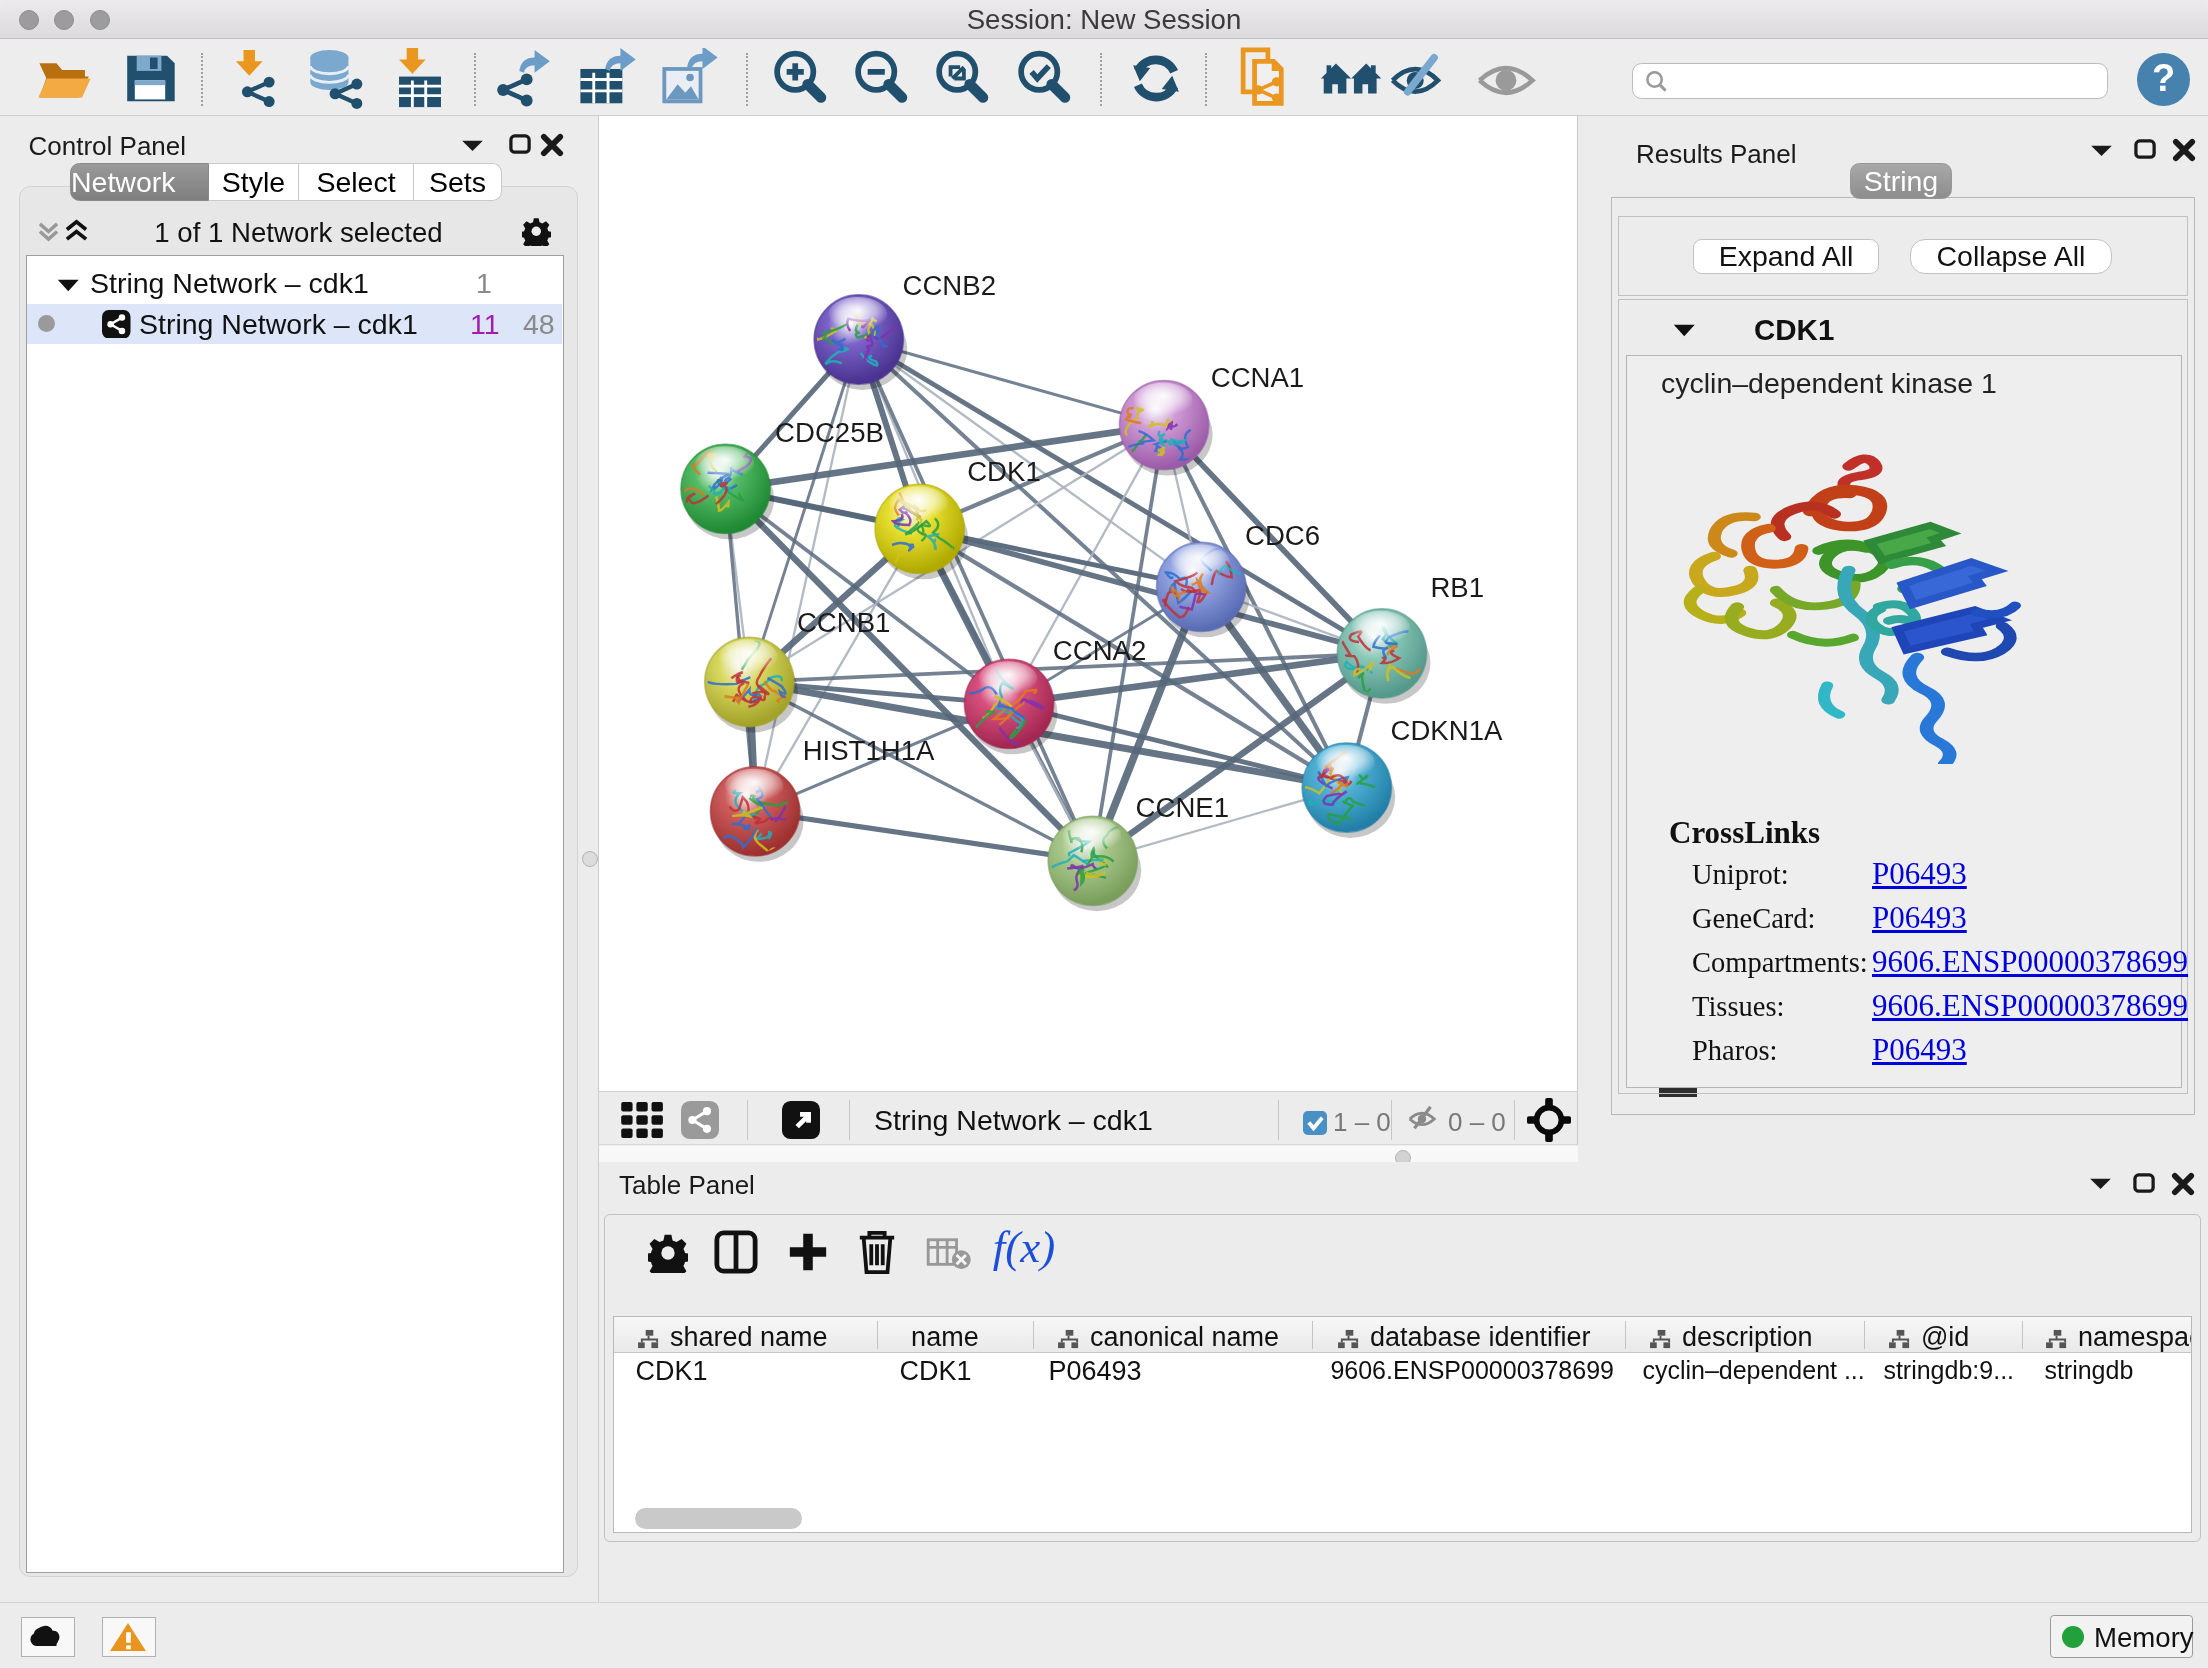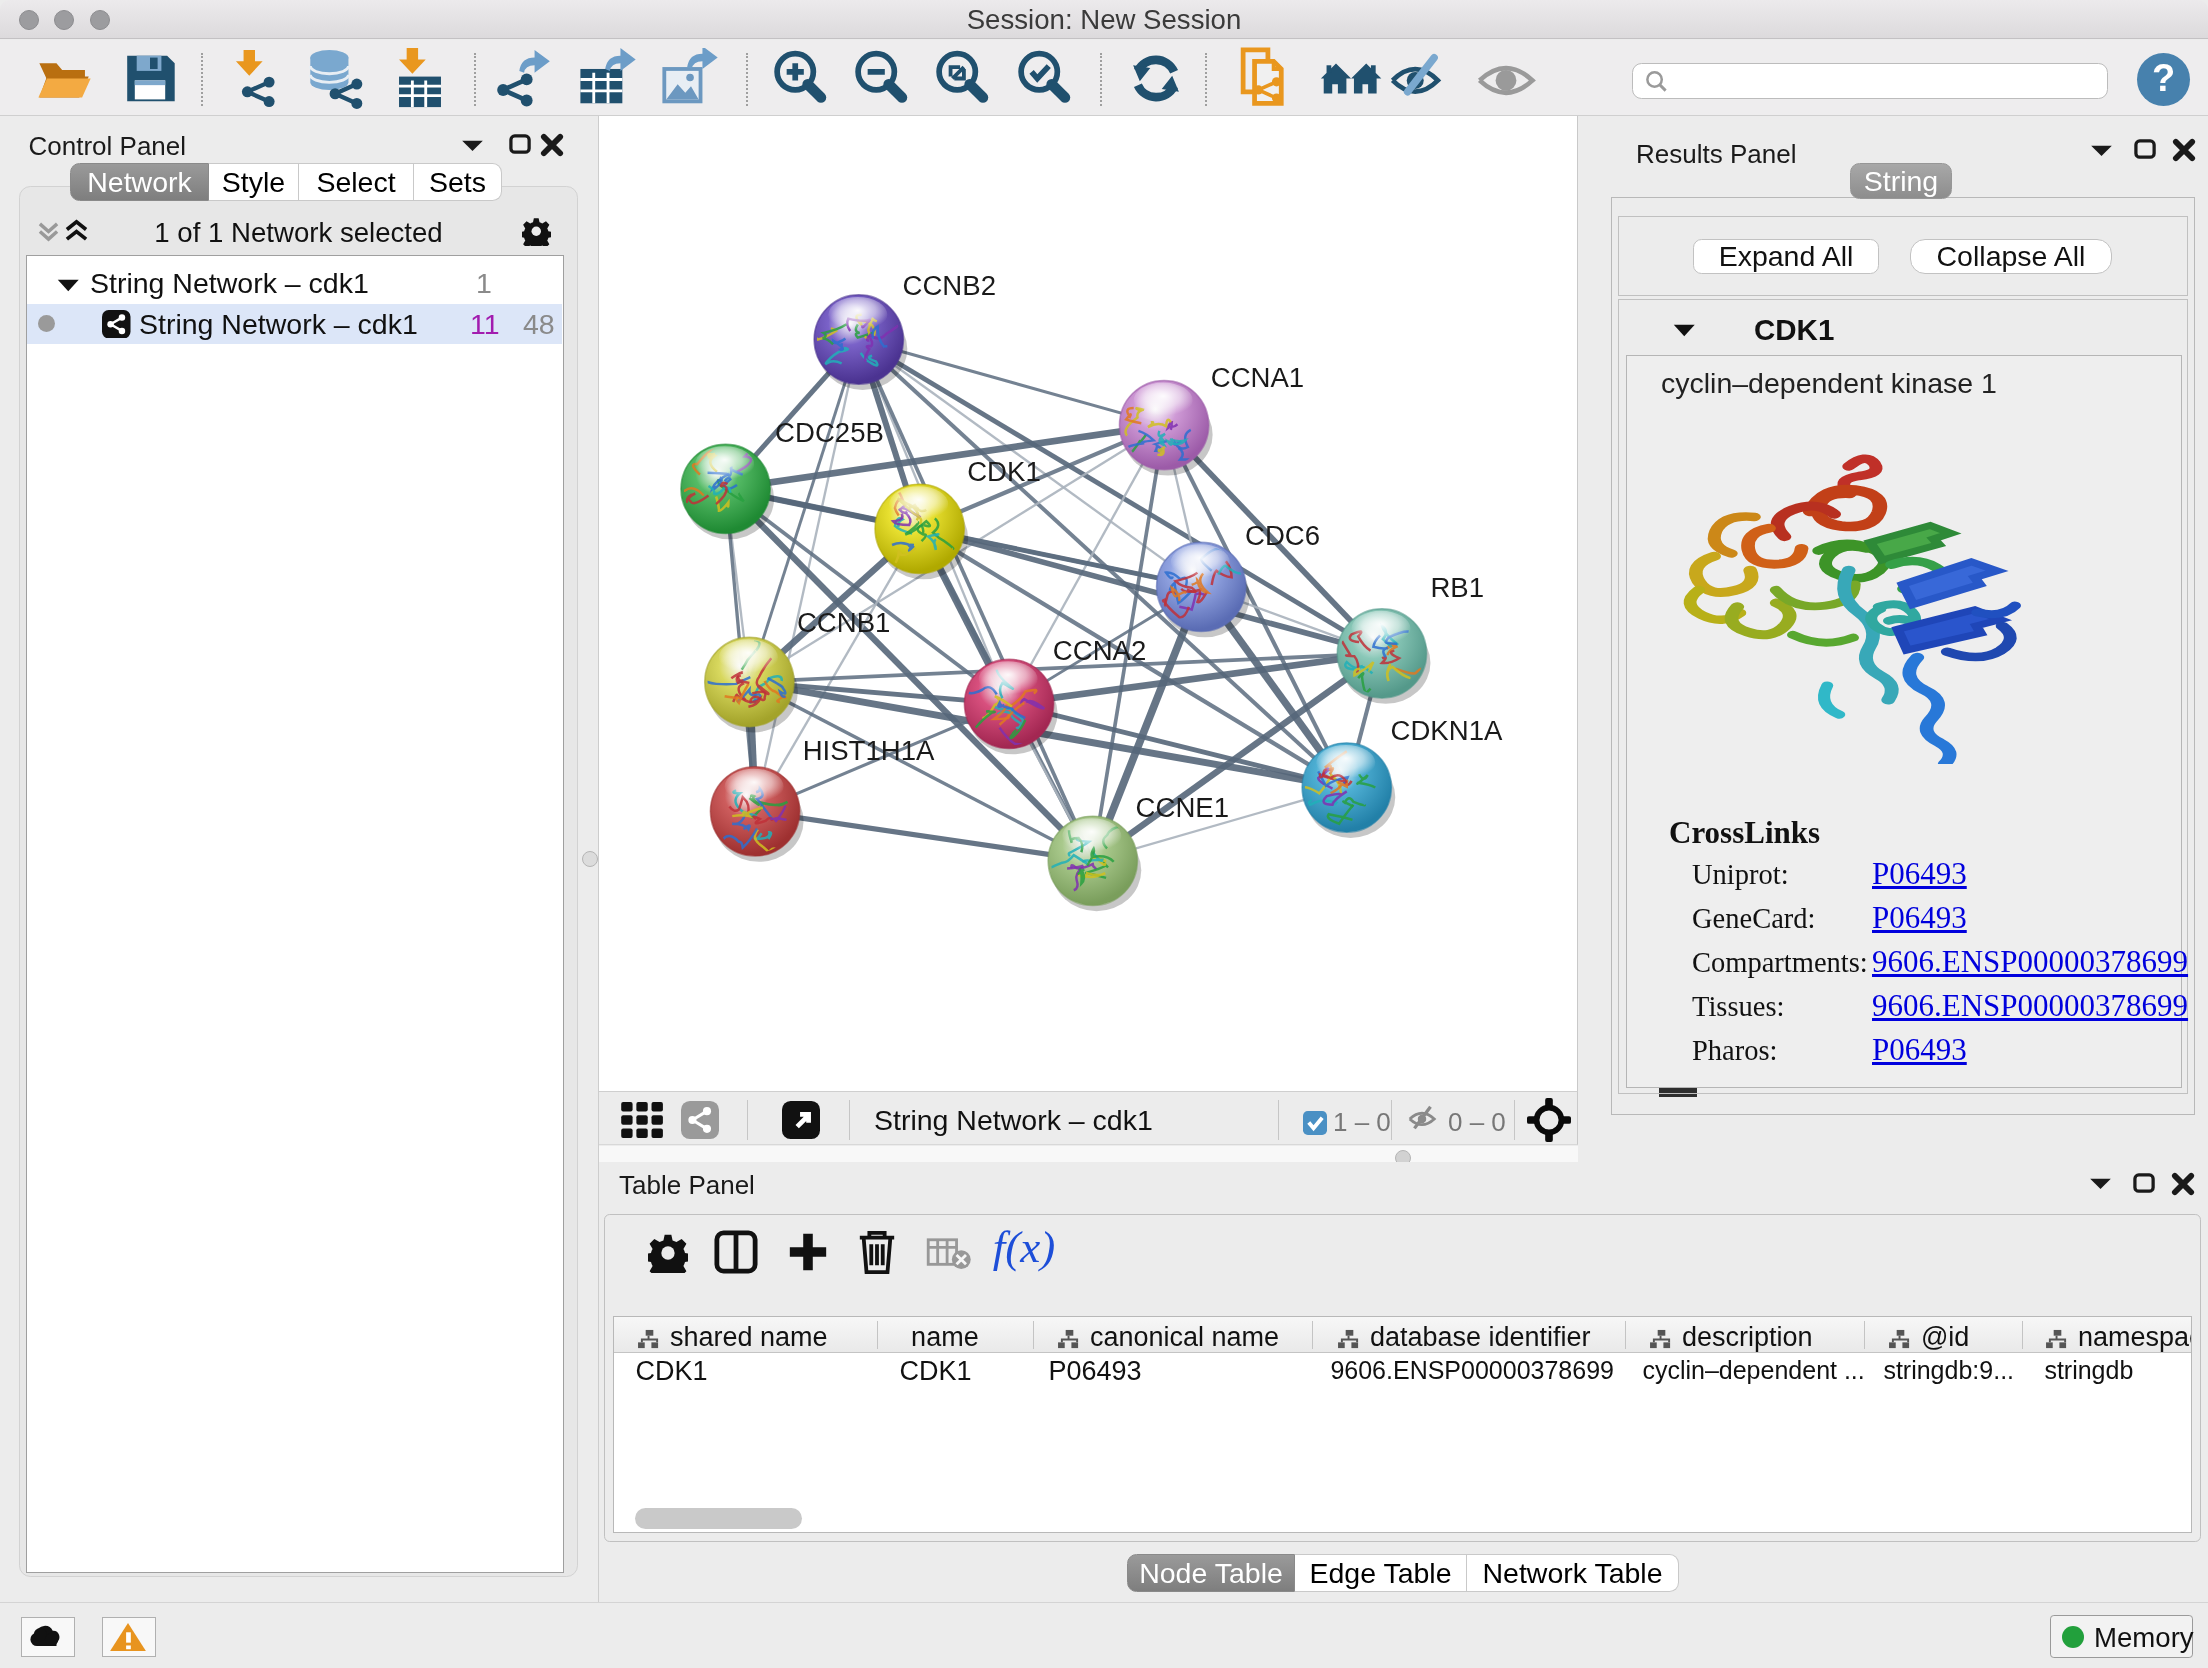--- a/index.html
+++ b/index.html
@@ -163,21 +163,21 @@
 <div style="position:absolute;left:509px;top:18px"><svg width="23" height="23" viewBox="0 0 24 24">
         <rect x="2" y="2" width="19" height="17" rx="4" fill="none" stroke="#1a1a1a" stroke-width="3.4"></rect>
       </svg></div>
 <div style="position:absolute;left:540px;top:17px"><svg width="25" height="25" viewBox="0 0 26 26">
         <path d="M4 4 L21 21 M21 4 L4 21" stroke="#1a1a1a" stroke-width="6" stroke-linecap="round"></path>
       </svg></div>
 
   <div class="abs" style="left:19px;top:70px;width:559px;height:1391px;background:#e7e7e7;border:1px solid #d2d2d2;border-radius:11.4px"></div>
 
   <div class="abs" style="left:70px;top:47px;height:38px;display:flex;font-size:28.5px">
-    <div style="width:139px;background:linear-gradient(#9a9a9a,#7e7e7e);color:#fff;border:1px solid #8a8a8a;border-radius:9.5px 0 0 9.5px;text-align:center;line-height:36px">Network</div>
+    <div style="width:139px;background:linear-gradient(#9a9a9a,#7e7e7e);color:#fff;border:1px solid #8a8a8a;border-radius:9.5px 0 0 9.5px;text-align:left;line-height:36px">Network</div>
     <div style="width:90px;background:#fff;border:1px solid #c9c9c9;border-left:none;text-align:center;line-height:36px">Style</div>
     <div style="width:115px;background:#fff;border:1px solid #c9c9c9;border-left:none;text-align:center;line-height:36px">Select</div>
     <div style="width:88px;background:#fff;border:1px solid #c9c9c9;border-left:none;border-radius:0 9.5px 9.5px 0;text-align:center;line-height:36px">Sets</div>
   </div>
 
   <div class="abs" style="left:36px;top:105px"><svg width="25" height="21" viewBox="0 0 26 22">
         <g stroke="#999" stroke-width="3.6" fill="none">
           <path d="M4 3 l9 8 9 -8 M4 11 l9 8 9 -8"></path>
         </g>
       </svg></div>
@@ -841,25 +841,20 @@
         <div class="abs" style="left:434px;top:2.9px">P06493</div>
         <div class="abs" style="left:716px;top:2.9px;font-size:25px">9606.ENSP00000378699</div>
         <div class="abs" style="left:1028px;top:2.9px;font-size:25px">cyclin–dependent ...</div>
         <div class="abs" style="left:1269px;top:2.9px;font-size:25px">stringdb:9...</div>
         <div class="abs" style="left:1430px;top:2.9px;font-size:25px">stringdb</div>
       </div>
       <div class="abs" style="left:21px;top:191px;width:167px;height:21px;background:#c9c9c9;border-radius:10.5px"></div>
     </div>
   </div>
 
-  <div class="abs" style="left:528px;top:392px;height:38px;display:flex;font-size:28.5px">
-    <div style="width:168px;background:linear-gradient(#9a9a9a,#7e7e7e);color:#fff;border:1px solid #8a8a8a;border-radius:9.5px 0 0 9.5px;text-align:center;line-height:36px">Node Table</div>
-    <div style="width:172px;background:#fff;border:1px solid #c9c9c9;border-left:none;text-align:center;line-height:36px">Edge Table</div>
-    <div style="width:212px;background:#fff;border:1px solid #c9c9c9;border-left:none;border-radius:0 9.5px 9.5px 0;text-align:center;line-height:36px">Network Table</div>
-  </div>
 </div>
 
 <div class="abs" style="left:0;top:1602px;width:2208px;height:72px;background:#ececec;border-top:1.9px solid #d4d4d4">
   <div class="abs" style="left:21px;top:14.3px;width:54px;height:40px;background:#f8f8f8;border:1.9px solid #b0b0b0">
     <svg width="38" height="27" style="position:absolute;left:5.7px;top:4.8px" viewBox="0 0 40 28">
         <path d="M10 24 a7 7 0 0 1 -1 -14 a9 9 0 0 1 17 -2 a6.5 6.5 0 0 1 4 12 l0 4 z" fill="#111"></path>
         <circle cx="13" cy="12" r="7" fill="#111"></circle>
         <circle cx="25" cy="17" r="7" fill="#111"></circle>
       </svg>
   </div>

